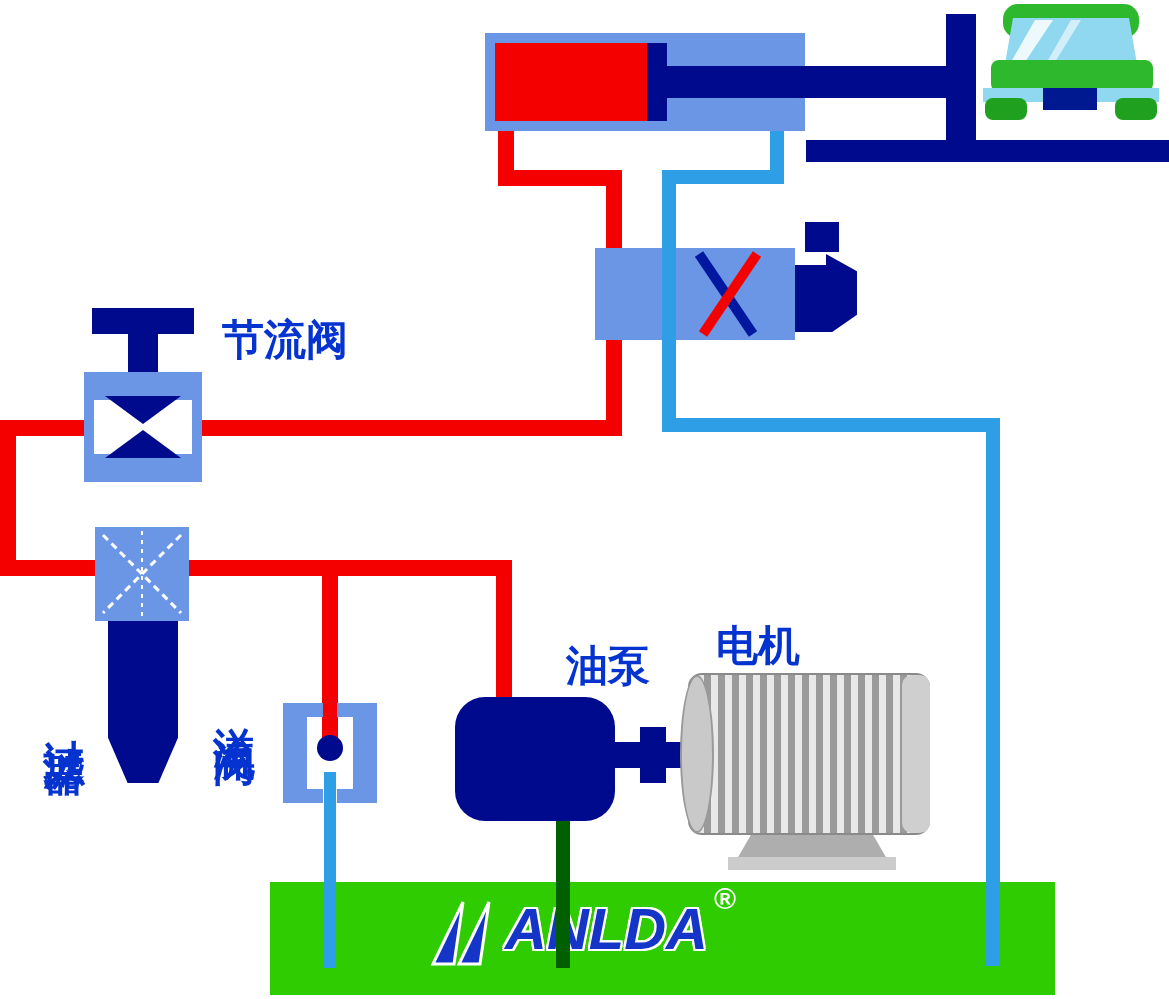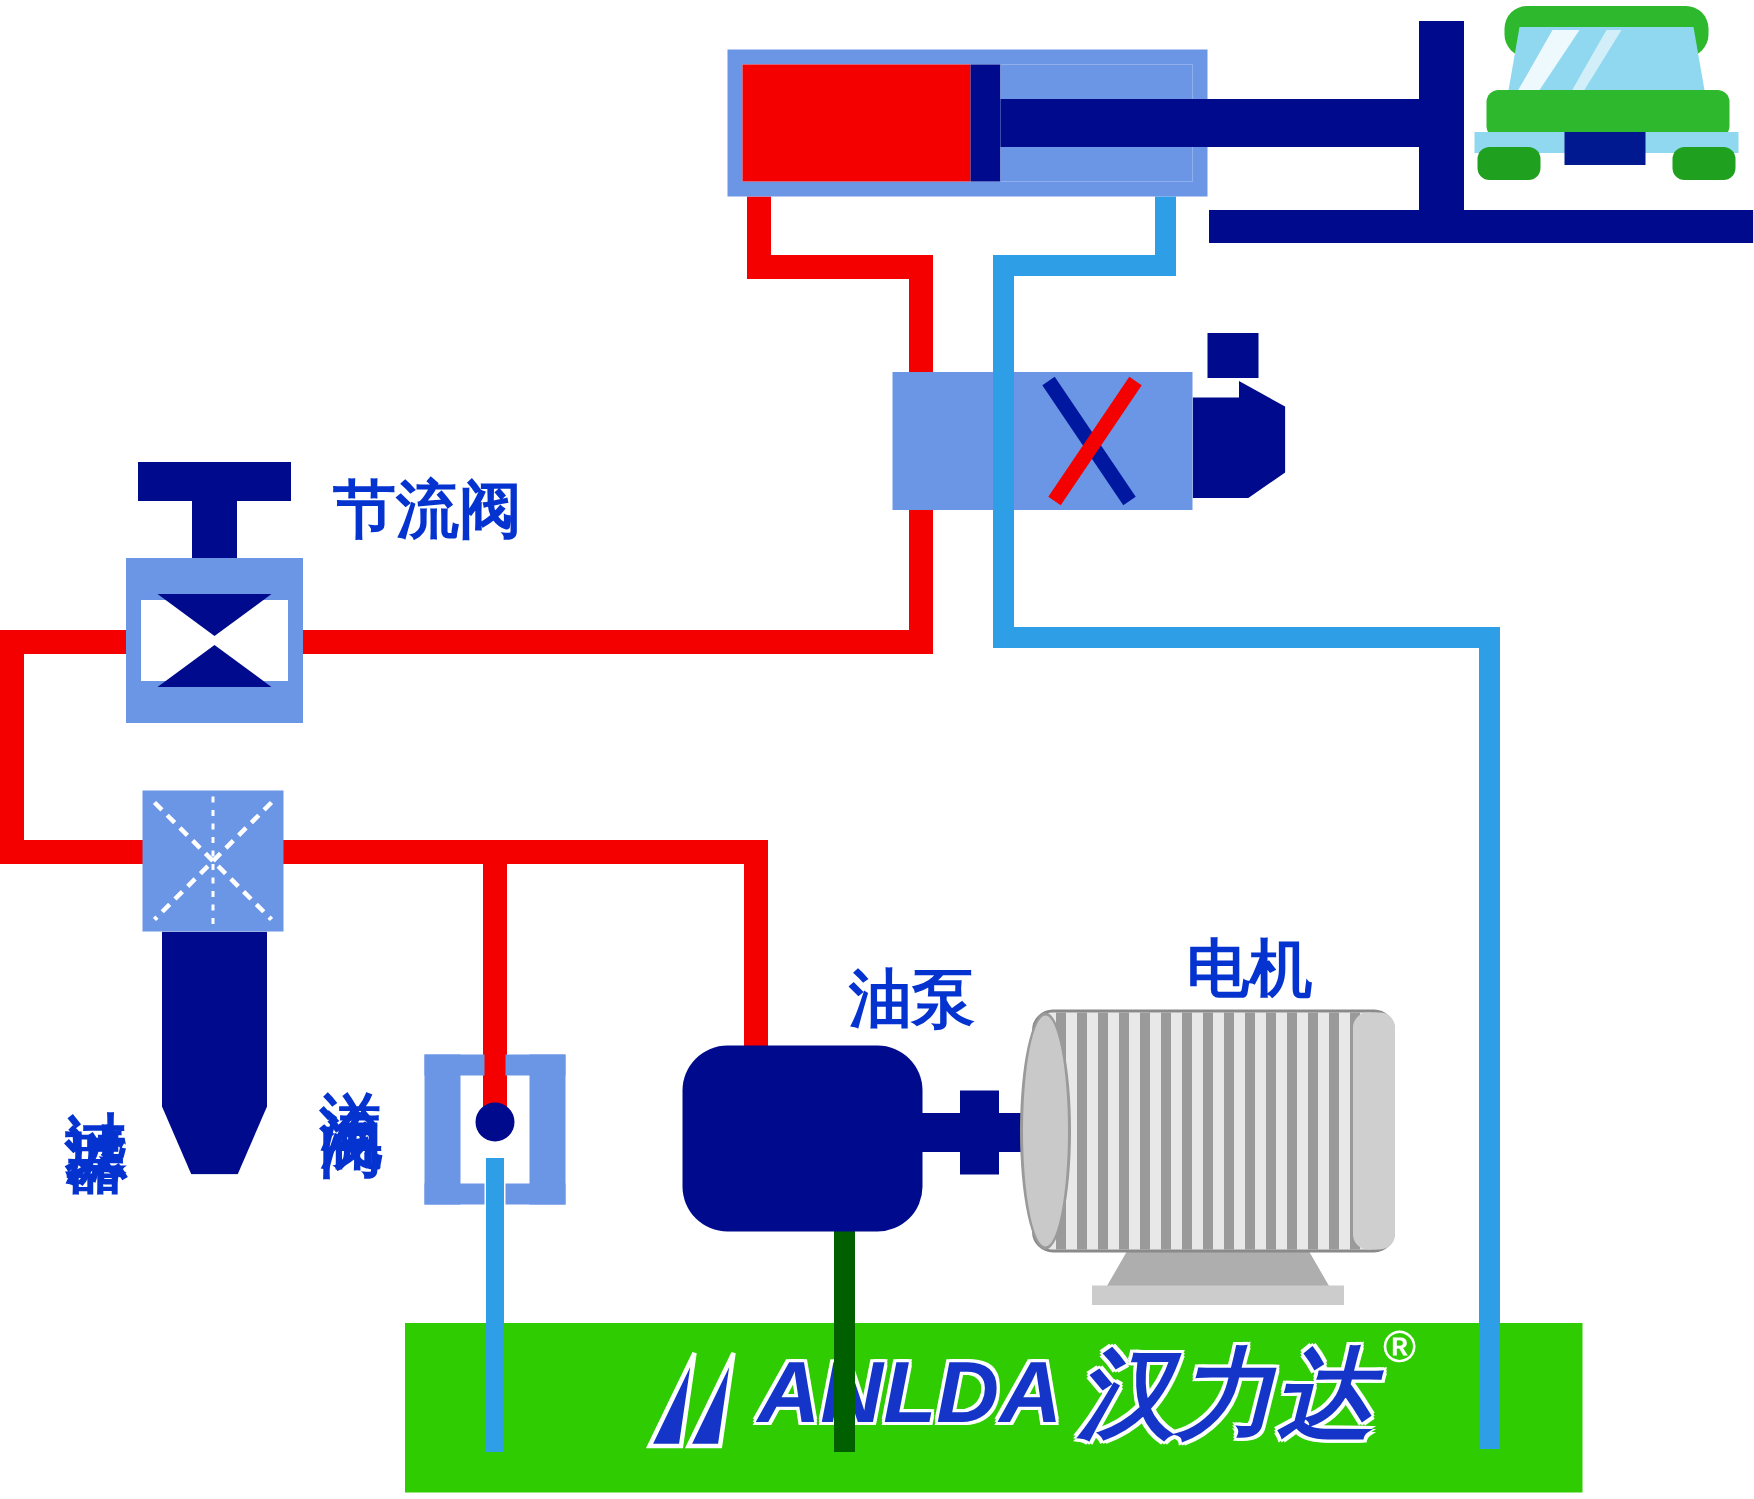--- a/index.html
+++ b/index.html
@@ -91,21 +91,20 @@
 <div id="stage">
 
   <div class="abs tank"></div>
 
   <div class="abs logo-wrap">
     <svg width="80" height="86" viewBox="0 0 80 86">
       <polygon points="8,78 38,16 29,78" fill="#1535c8" stroke="#ffffff" stroke-width="3"></polygon>
       <polygon points="34,78 64,16 55,78" fill="#1535c8" stroke="#ffffff" stroke-width="3"></polygon>
     </svg>
     <span class="logo-text logo-latin">ANLDA</span>
-    <span class="logo-text logo-chinese">汉力达</span>
     <span class="logo-reg">®</span>
   </div>
 
   <div class="abs red" style="left:498px; top:125px; width:16px; height:61px;"></div>
   <div class="abs red" style="left:498px; top:170px; width:124px; height:16px;"></div>
   <div class="abs red" style="left:606px; top:170px; width:16px; height:82px;"></div>
   <div class="abs red" style="left:606px; top:336px; width:16px; height:92px;"></div>
   <div class="abs red" style="left:0; top:420px; width:622px; height:16px;"></div>
   <div class="abs red" style="left:0; top:420px; width:16px; height:156px;"></div>
   <div class="abs red" style="left:0; top:560px; width:512px; height:16px;"></div>
@@ -181,15 +180,15 @@
     <rect x="8" y="86" width="176" height="14" fill="#8fd8f0"></rect>
     <rect x="68" y="86" width="54" height="22" fill="#001890"></rect>
     <rect x="10" y="96" width="42" height="22" rx="8" fill="#1fa01f"></rect>
     <rect x="140" y="96" width="42" height="22" rx="8" fill="#1fa01f"></rect>
   </svg>
 
   <div class="abs diagram-label" style="left:222px; top:312px;">节流阀</div>
   <div class="abs diagram-label vlabel" style="left:36px; top:706px;">过滤器</div>
   <div class="abs diagram-label vlabel" style="left:206px; top:694px;">溢流阀</div>
   <div class="abs diagram-label" style="left:542px; top:638px;margin-left:24px;">油泵</div>
-  <div class="abs diagram-label" style="left:791px; top:618px;">电机</div>
+  <div class="abs diagram-label" style="left:716px; top:618px;">电机</div>
 
 </div>
 
 </body></html>

